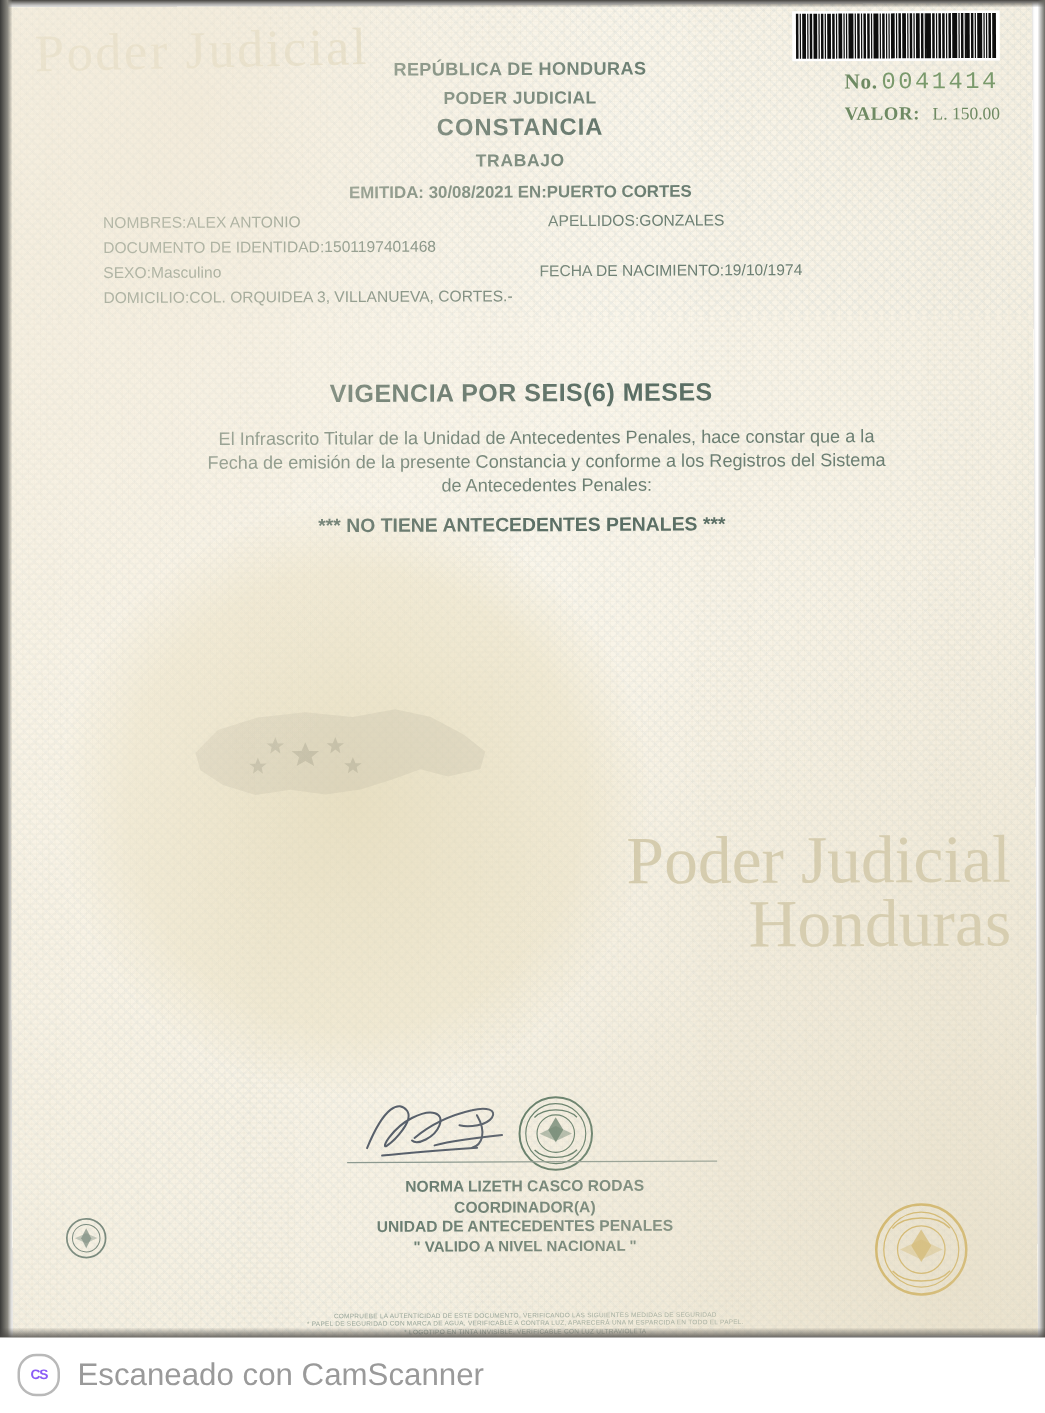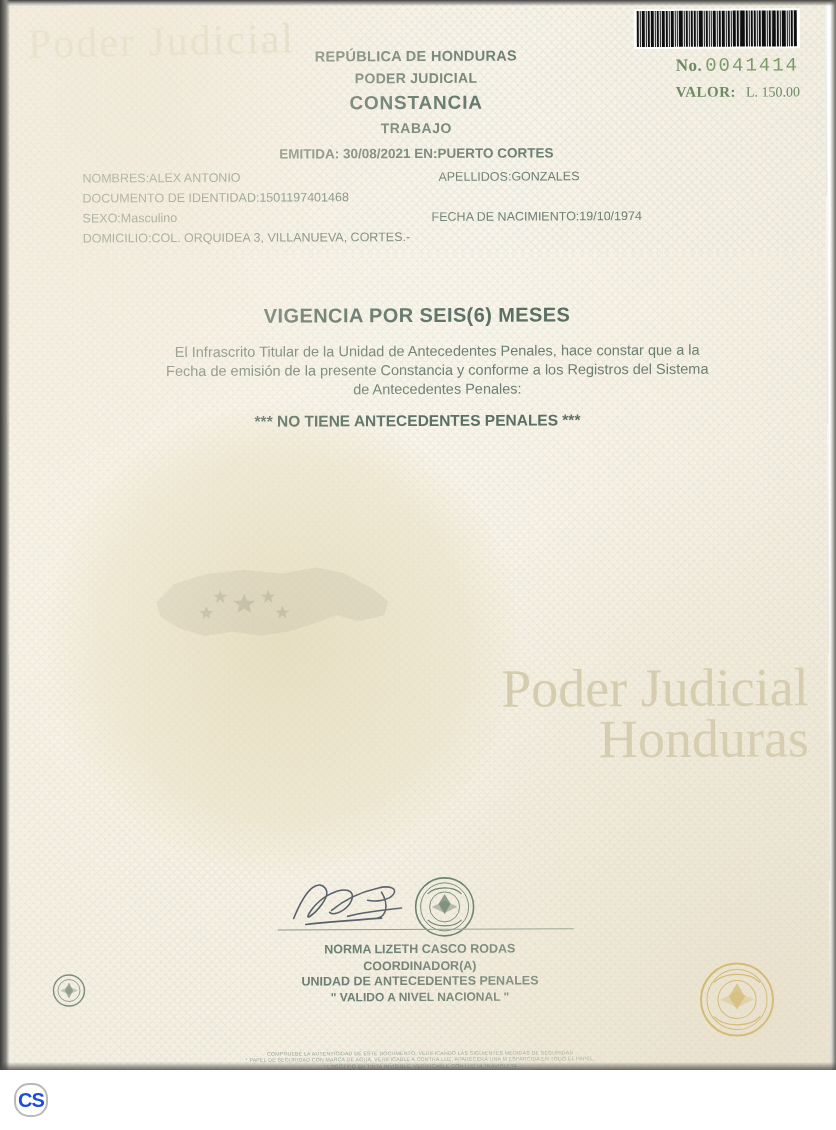--- a/index.html
+++ b/index.html
@@ -263,22 +263,22 @@
     display: flex;
     align-items: center;
     padding-left: 14px;
     box-sizing: border-box;
   }
   .cs-logo {
     width: 34px;
     height: 34px;
     border: 2.5px solid #b9b9b9;
     border-radius: 15px;
-    color: #1d4ed8;
-    font-size: 20px;
+    color: #8b5cf6;
+    font-size: 11px;
     font-weight: bold;
     display: flex;
     align-items: center;
     justify-content: center;
     letter-spacing: -1px;
     font-family: "Liberation Sans", sans-serif;
     box-sizing: border-box;
   }
   .cs-text {
     margin-left: 14px;
@@ -470,15 +470,16 @@
 
   </div>
 
   <div class="edge-top"></div>
   <div class="edge-left"></div>
   <div class="edge-right"></div>
   <div class="edge-bottom"></div>
 
   <div class="camscanner">
     <div class="cs-logo">CS</div>
+    <div class="cs-text">Escaneado con CamScanner</div>
   </div>
 
 </div>
 
 </body></html>

